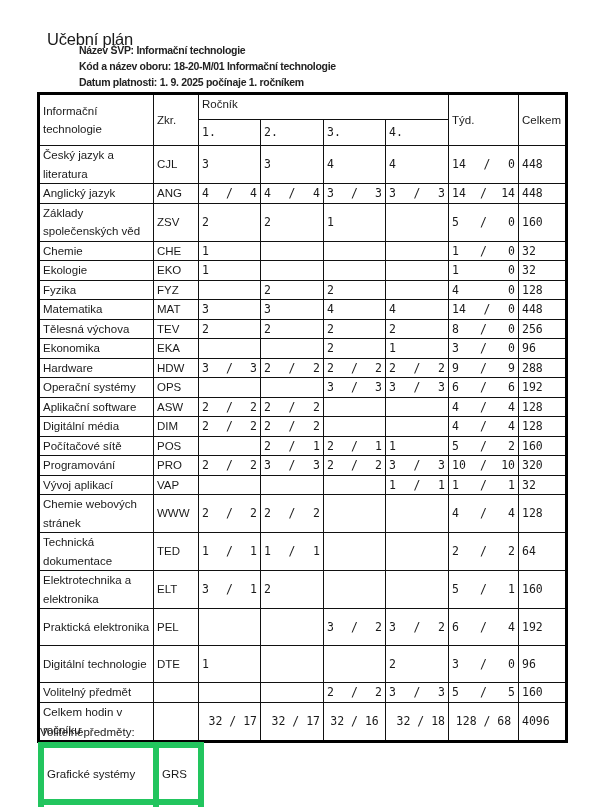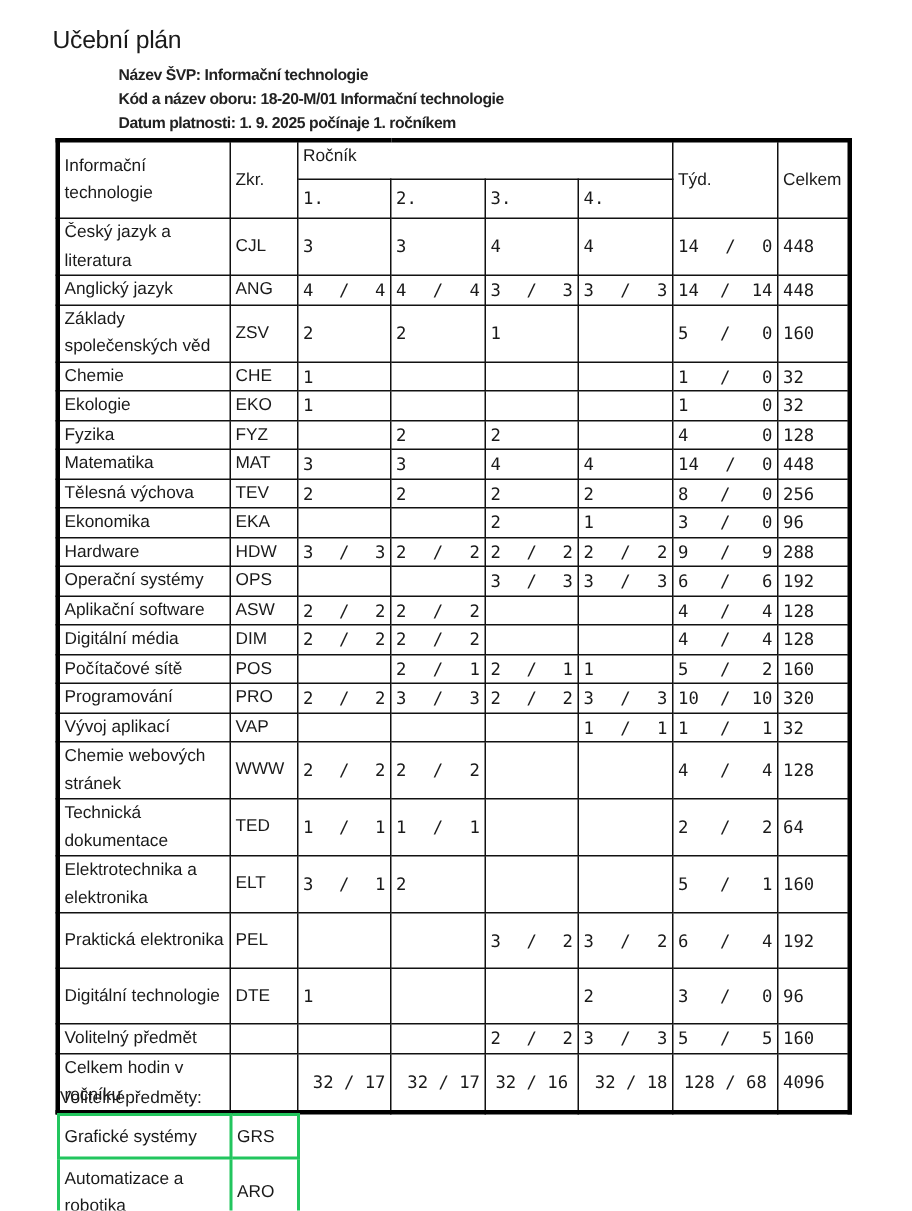--- a/index.html
+++ b/index.html
@@ -1,18 +1,18 @@
 <!DOCTYPE html>
 <html><head>
 <meta charset="utf-8">
 <style>
   html, body { margin: 0; padding: 0; background: #ffffff; }
   body { width: 608px; height: 807px; position: relative; overflow: hidden; color: #1a1a1a;
          font-family: "Liberation Sans", sans-serif; }
-  .title { position: absolute; left: 35px; top: 18px; font-size: 16.5px; font-weight: normal; letter-spacing: -0.2px; margin: 0; }
+  .title { position: absolute; left: 35px; top: 18px; font-size: 16.5px; font-weight: normal; letter-spacing: -0.2px; margin: 12px; }
   .meta { position: absolute; left: 35px; font-size: 10.5px; letter-spacing: -0.3px; font-weight: bold; color: #222; padding-left: 44px; }
   .meta.m1 { top: 44px; } .meta.m2 { top: 60px; } .meta.m3 { top: 76px; }
 
   table { border-collapse: collapse; table-layout: fixed; }
   .plan { position: absolute; left: 37px; top: 92px; border: 3px solid #000; padding-left: 12px; }
   .plan td { border: 1px solid #111; padding: 0 3px; font-size: 11.5px; vertical-align: middle; line-height: 18.5px; overflow: hidden; white-space: nowrap; }
   .plan tr.single td { height: 17.5px; }
   .plan tr.double td { height: 36px; }
   .plan tr.hdr1 td { height: 24px; }
   .plan tr.hdr2 td { height: 25px; }
@@ -20,21 +20,21 @@
   .plan td.name { white-space: normal; line-height: 18.5px; }
   .num { font-family: "DejaVu Sans Mono", monospace; font-size: 11px; }
   .pair { display: flex; justify-content: space-between; }
   .pair .a { flex: 0 0 auto; }
   .pair .s { flex: 1 1 auto; text-align: center; }
   .pair .b { flex: 0 0 auto; text-align: right; }
   .rocnik { vertical-align: top !important; }
 
   .vol-label { position: absolute; left: 40px; top: 726px; font-size: 11.5px; text-align: center; }
   .vol { position: absolute; left: 38px; top: 742px; border: 1px solid #111; }
-  .vol td { border: 2px solid #22c55e; padding: 4px 3px; font-size: 11.5px; line-height: 18px; vertical-align: middle; }
+  .vol td { border: 6px solid #22c55e; padding: 16px 3px; font-size: 11.5px; line-height: 18px; vertical-align: middle; }
   .vol tr.single td { height: 19px; }
   .vol tr.double td { height: 35px; }
 </style>
 </head>
 <body>
 
 <h1 class="title">Učební plán</h1>
 <div class="meta m1">Název ŠVP: Informační technologie</div>
 <div class="meta m2">Kód a název oboru: 18-20-M/01 Informační technologie</div>
 <div class="meta m3">Datum platnosti: 1. 9. 2025 počínaje 1. ročníkem</div>

